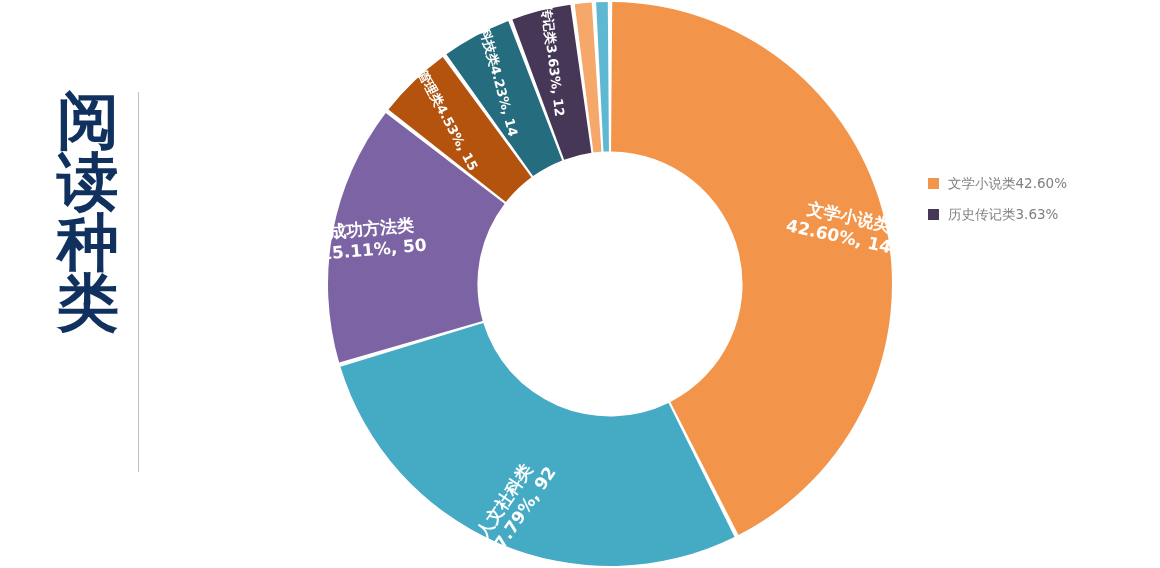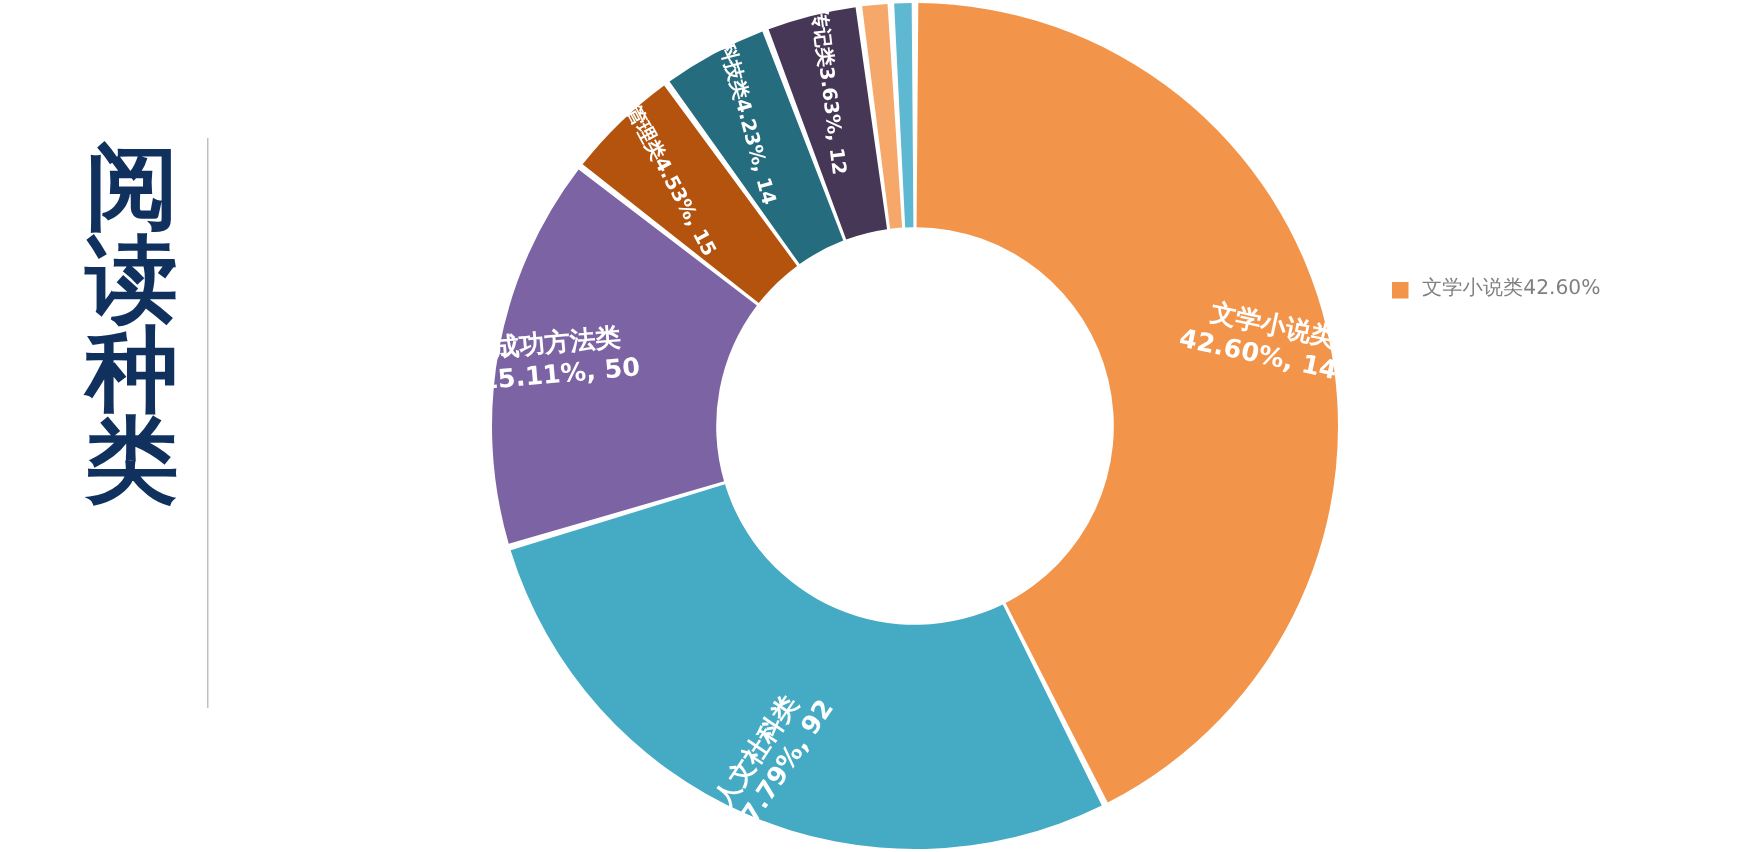--- a/index.html
+++ b/index.html
@@ -32,21 +32,21 @@
   #title-text {
     font-size: 62px;
     font-weight: bold;
     line-height: 0.98;
     color: #10305E;
     letter-spacing: 0px;
     text-align: center;
     writing-mode: horizontal-tb;
     width: 100px;
     white-space: pre-line;
-    font-family: Liberation Serif, serif;
+    font-family: Liberation Mono, monospace;
   }
   #title-divider {
     position: absolute;
     left: 138px;
     top: 92px;
     width: 1px;
     height: 380px;
     background: #BFBFBF;
   }
 
@@ -71,21 +71,21 @@
 
   
   #legend {
     position: absolute;
     left: 928px;
     top: 168px;
     width: 220px;
   }
   .legend-item {
     display: flex;
-    align-items: flex-end;
+    align-items: center;
     height: 31px;
   }
   .legend-swatch {
     width: 11px;
     height: 11px;
     flex: 0 0 11px;
     margin-right: 9px;
   }
   .legend-label {
     font-size: 13.5px;
@@ -141,15 +141,19 @@
           </g>
         </g>
     </svg>
   </div>
 
   <div id="legend">
       <div class="legend-item">
         <span class="legend-swatch" style="background: rgb(242, 149, 74);"></span>
         <span class="legend-label">文学小说类42.60%</span>
       </div>
+      <div class="legend-item">
+        <span class="legend-swatch" style="background: rgb(71, 55, 87);"></span>
+        <span class="legend-label">历史传记类3.63%</span>
+      </div>
     </div>
 
 </div>
 
 </body></html>

